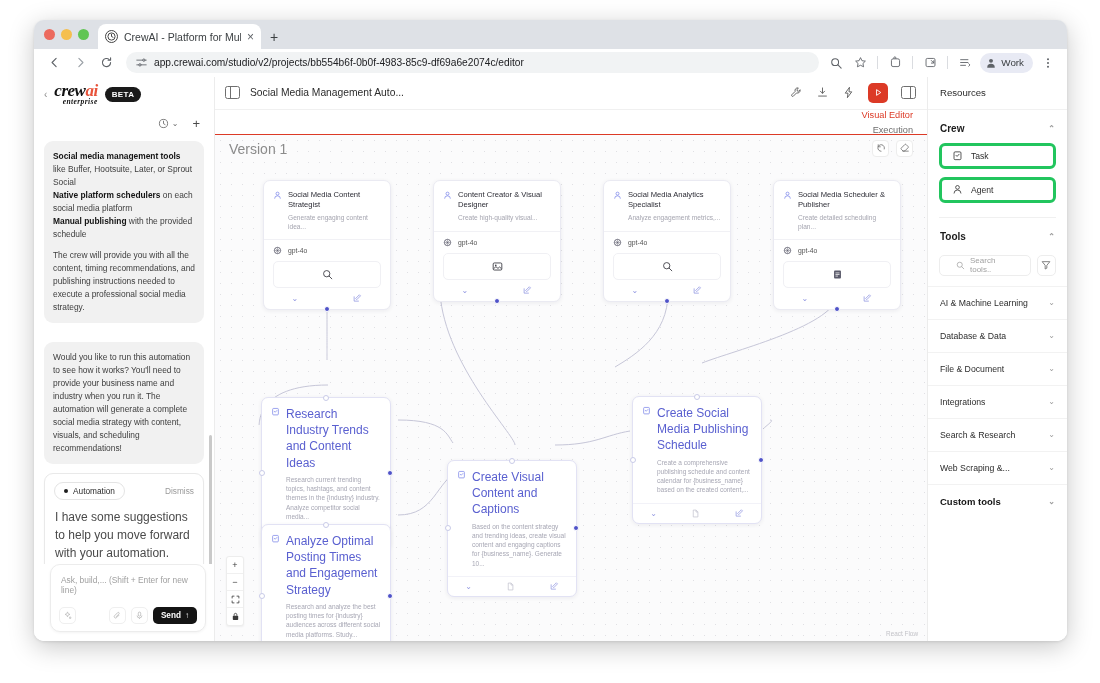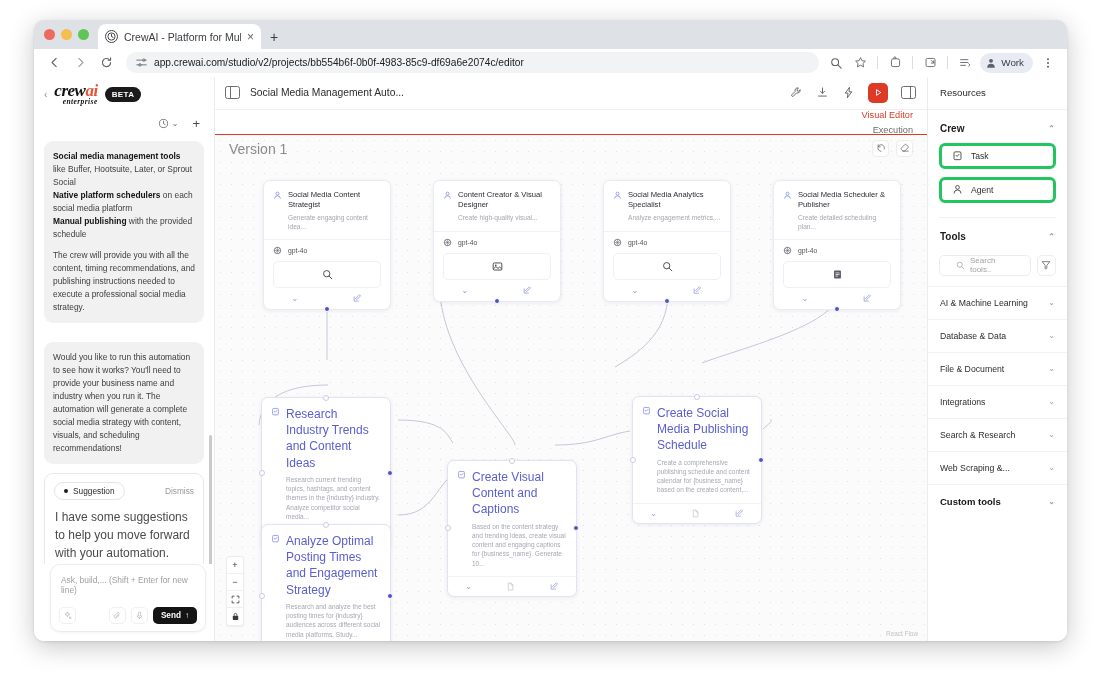--- a/index.html
+++ b/index.html
@@ -475,21 +475,21 @@
         </div>
 
         <div class="bubble" style="margin-top:19px;">
           <p>Would you like to run this automation to see how it works? You'll need to provide your business name and industry when you run it. The automation will generate a complete social media strategy with content, visuals, and scheduling recommendations!</p>
         </div>
 
         <div class="suggest">
           <div class="suggest-head">
             <span class="pill">
               <span class="bdot"></span>
-              <span>Suggestion</span>
+              <span>Automation</span>
             </span>
             <span class="dismiss">Dismiss</span>
           </div>
           <div class="suggest-body">I have some suggestions to help you move forward with your automation.</div>
           <div class="runbtn">
             <span>
               <svg width="7" height="7" viewBox="0 0 10 10">
                     <path d="M2.5 1.5 L8 5 L2.5 8.5 Z" fill="none" stroke="#fff" stroke-width="1"></path>
                   </svg>
             </span>

